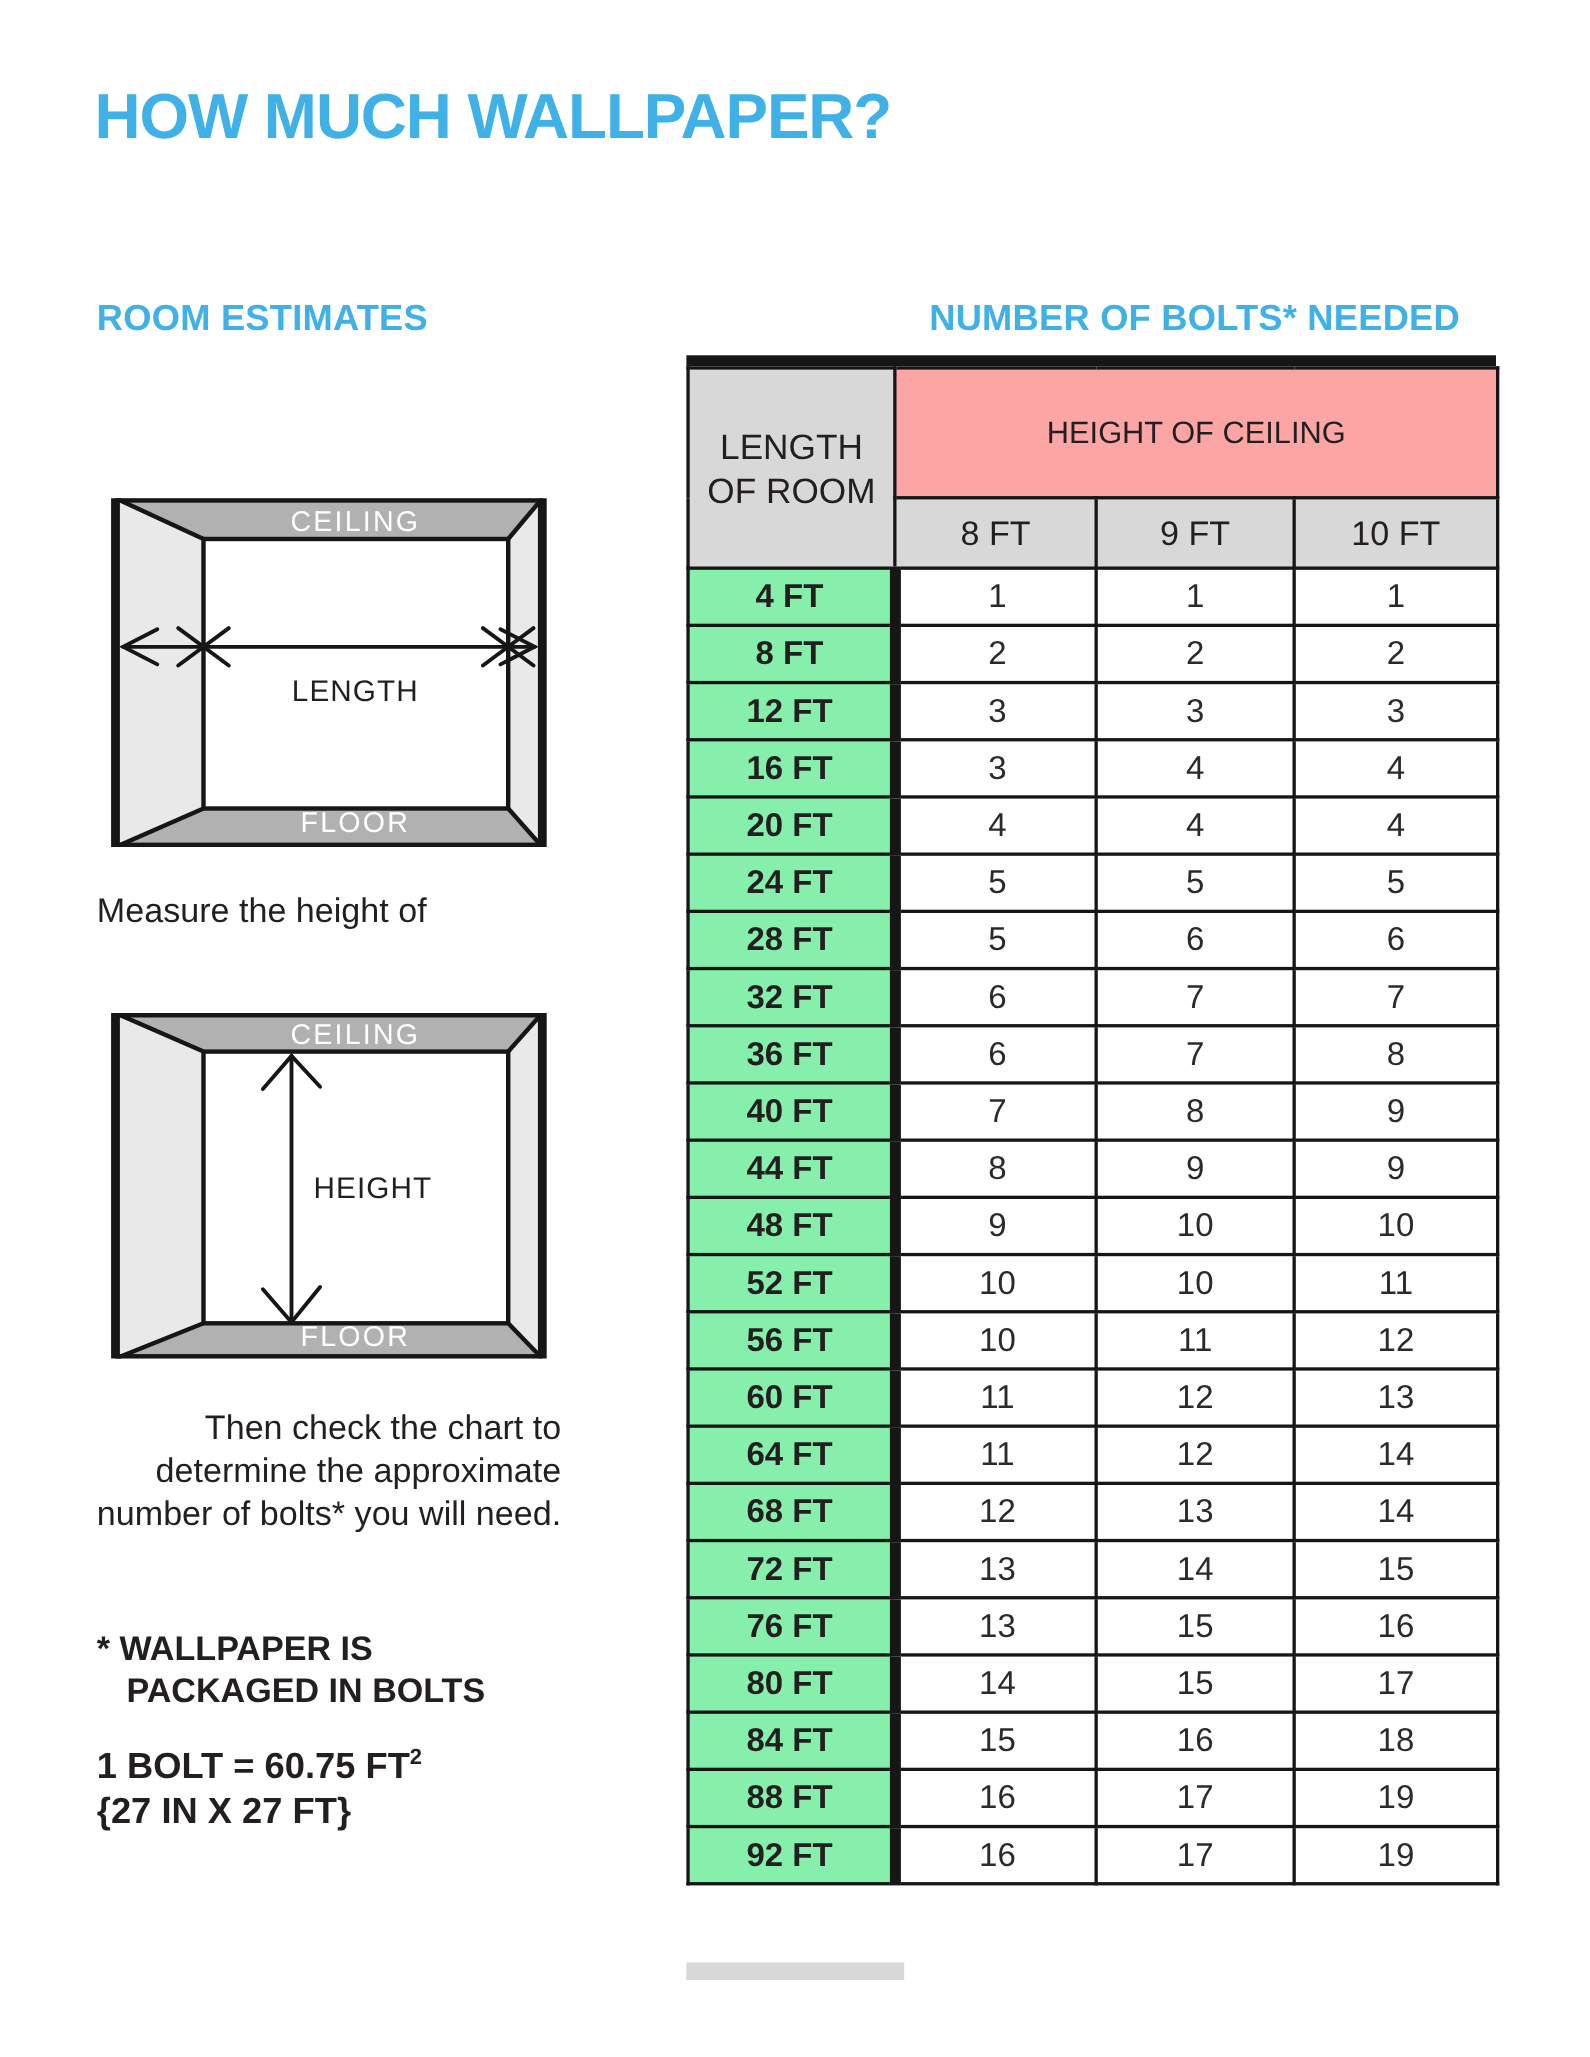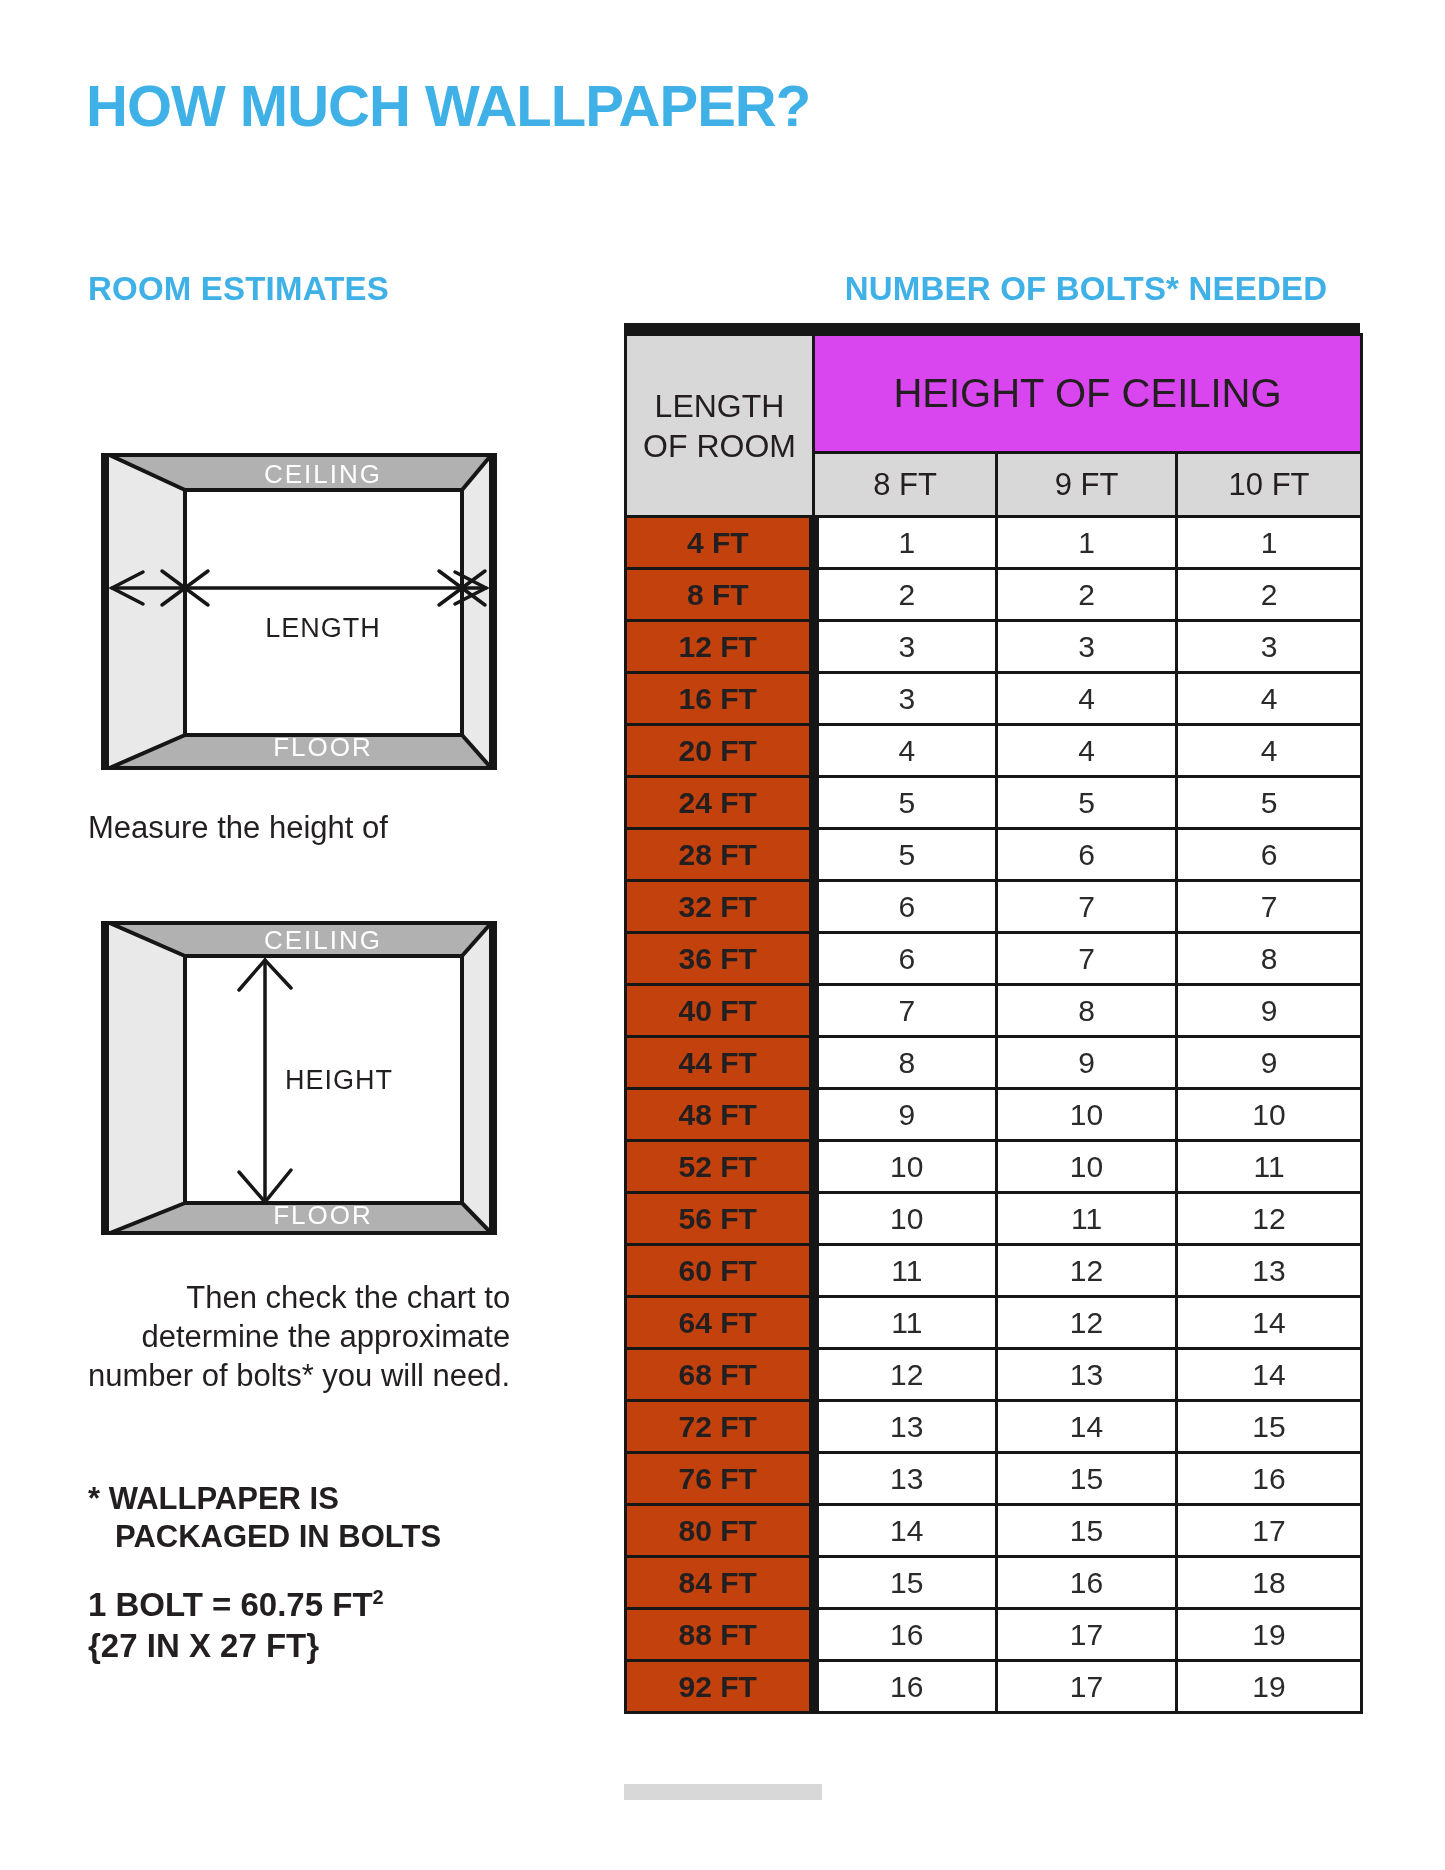--- a/index.html
+++ b/index.html
@@ -48,27 +48,27 @@
   table.bolts col.c3 { width:185px; }
   table.bolts th, table.bolts td {
     border:3px solid #161616; text-align:center; vertical-align:middle;
     font-weight:normal;
   }
   th.rowhead-cell {
     background:#d8d8d8; font-weight:bold; font-size:32px; line-height:40px;
     border-right:10px solid #161616;
   }
   th.group-cell {
-    background:#d946ef; font-weight:bold; font-size:40px; height:118px;
+    background:#fca5a5; font-weight:bold; font-size:28px; height:118px;
   }
   th.sub-cell {
     background:#d8d8d8; font-weight:bold; font-size:31px; height:64px;
   }
   table.bolts th.wall-cell {
-    background:#c2410c; font-weight:bold; font-size:30px;
+    background:#86efac; font-weight:bold; font-size:30px;
     border-right:10px solid #161616; height:52px;
   }
   table.bolts td.val-cell { background:#ffffff; color:#2a2a2a; }
   .table-bottom-tab {
     left:624px; top:1784px; width:198px; height:16px; background:#d8d8d8;
   }
 
   .diag-band-text { fill:#ffffff; font-family:"Liberation Sans",sans-serif; font-size:26px; letter-spacing:2px; }
   .diag-label { fill:#231f20; font-family:"Liberation Sans",sans-serif; font-size:27px; letter-spacing:1px; }
 </style>

